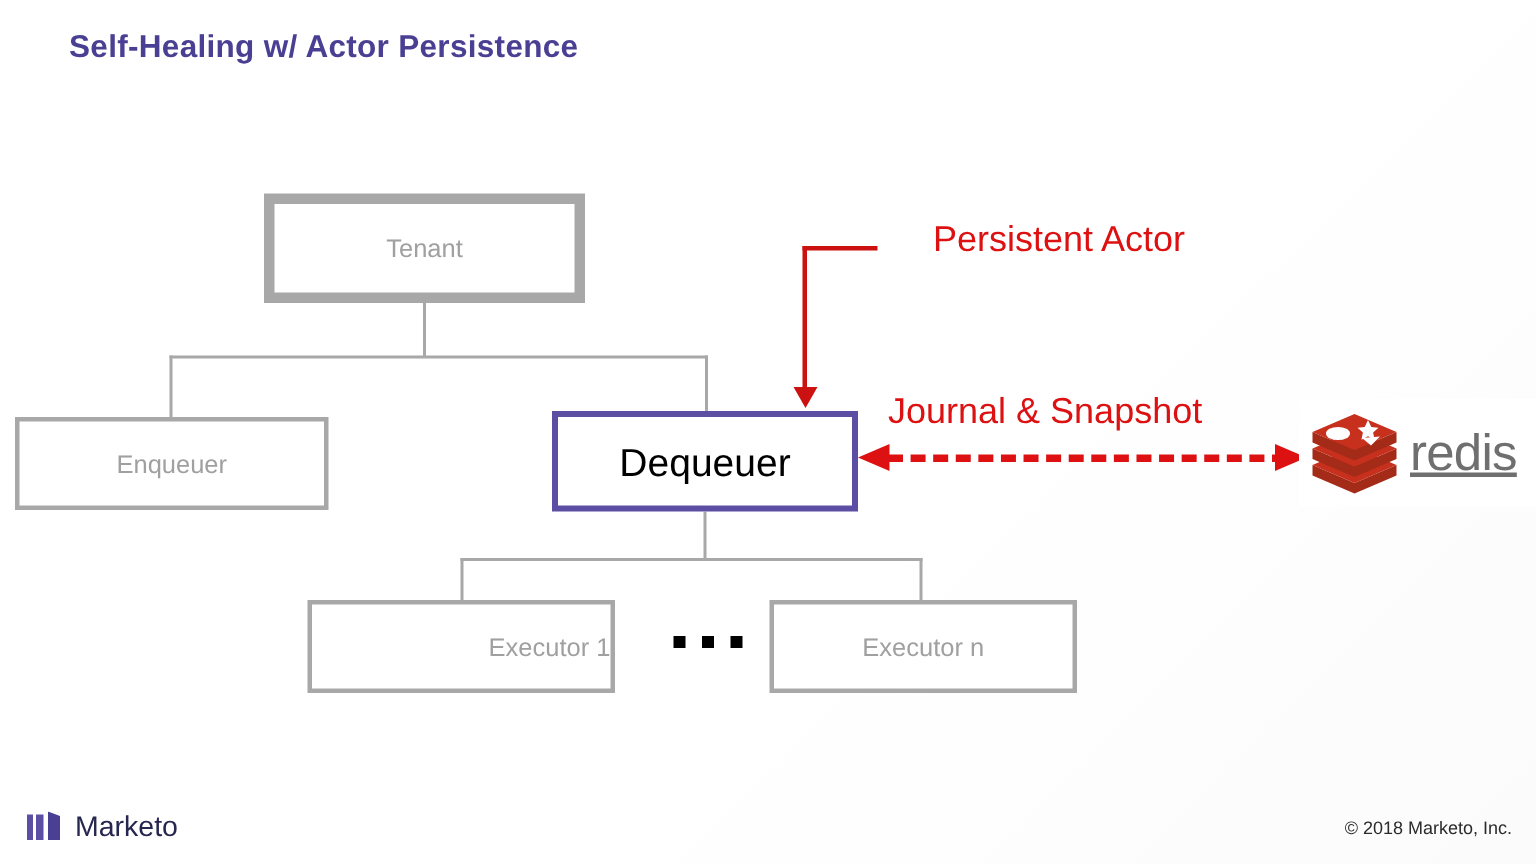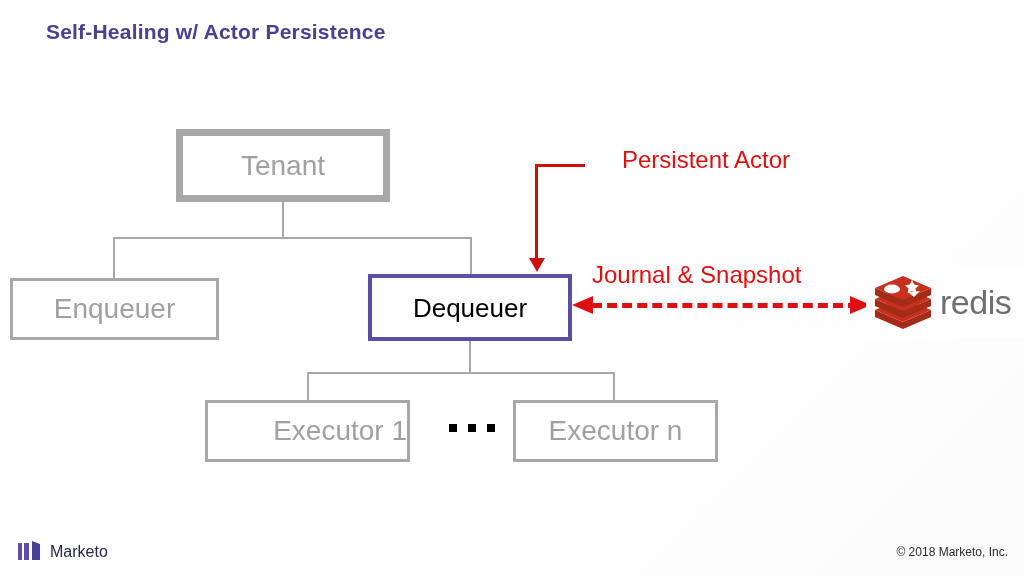--- a/index.html
+++ b/index.html
@@ -32,21 +32,21 @@
   .node {
     position: absolute;
     box-sizing: border-box;
     background: #ffffff;
     display: flex;
     align-items: center;
     justify-content: center;
     white-space: nowrap;
   }
   .node-label {
-    font-size: 28px;
+    font-size: 17px;
     line-height: 1;
   }
   .node.gray {
     border: 3px solid #a8a8a8;
   }
   .node.gray .node-label { color: #a0a0a0; }
   .node.gray-thick {
     border: 7px solid #a8a8a8;
   }
   .node.gray-thick .node-label { color: #a0a0a0; }
@@ -154,33 +154,34 @@
     display: flex;
     align-items: center;
   }
   #redis-mark { margin-left: 6px; }
   #redis-wordmark {
     font-size: 34px;
     color: #6f6f6f;
     margin-left: 6px;
     letter-spacing: -0.5px;
     line-height: 1;
+    text-decoration: underline;
   }
 
   
   #footer-logo {
     position: absolute;
     left: 18px;
     bottom: 14px;
     display: flex;
     align-items: center;
   }
   #marketo-mark { margin-right: 6px; }
   #marketo-word {
-    font-size: 16px;
+    font-size: 19px;
     color: #26264f;
     line-height: 1;
   }
   #copyright {
     position: absolute;
     right: 16px;
     bottom: 17px;
     font-size: 12px;
     color: #2b2b2b;
     white-space: nowrap;

